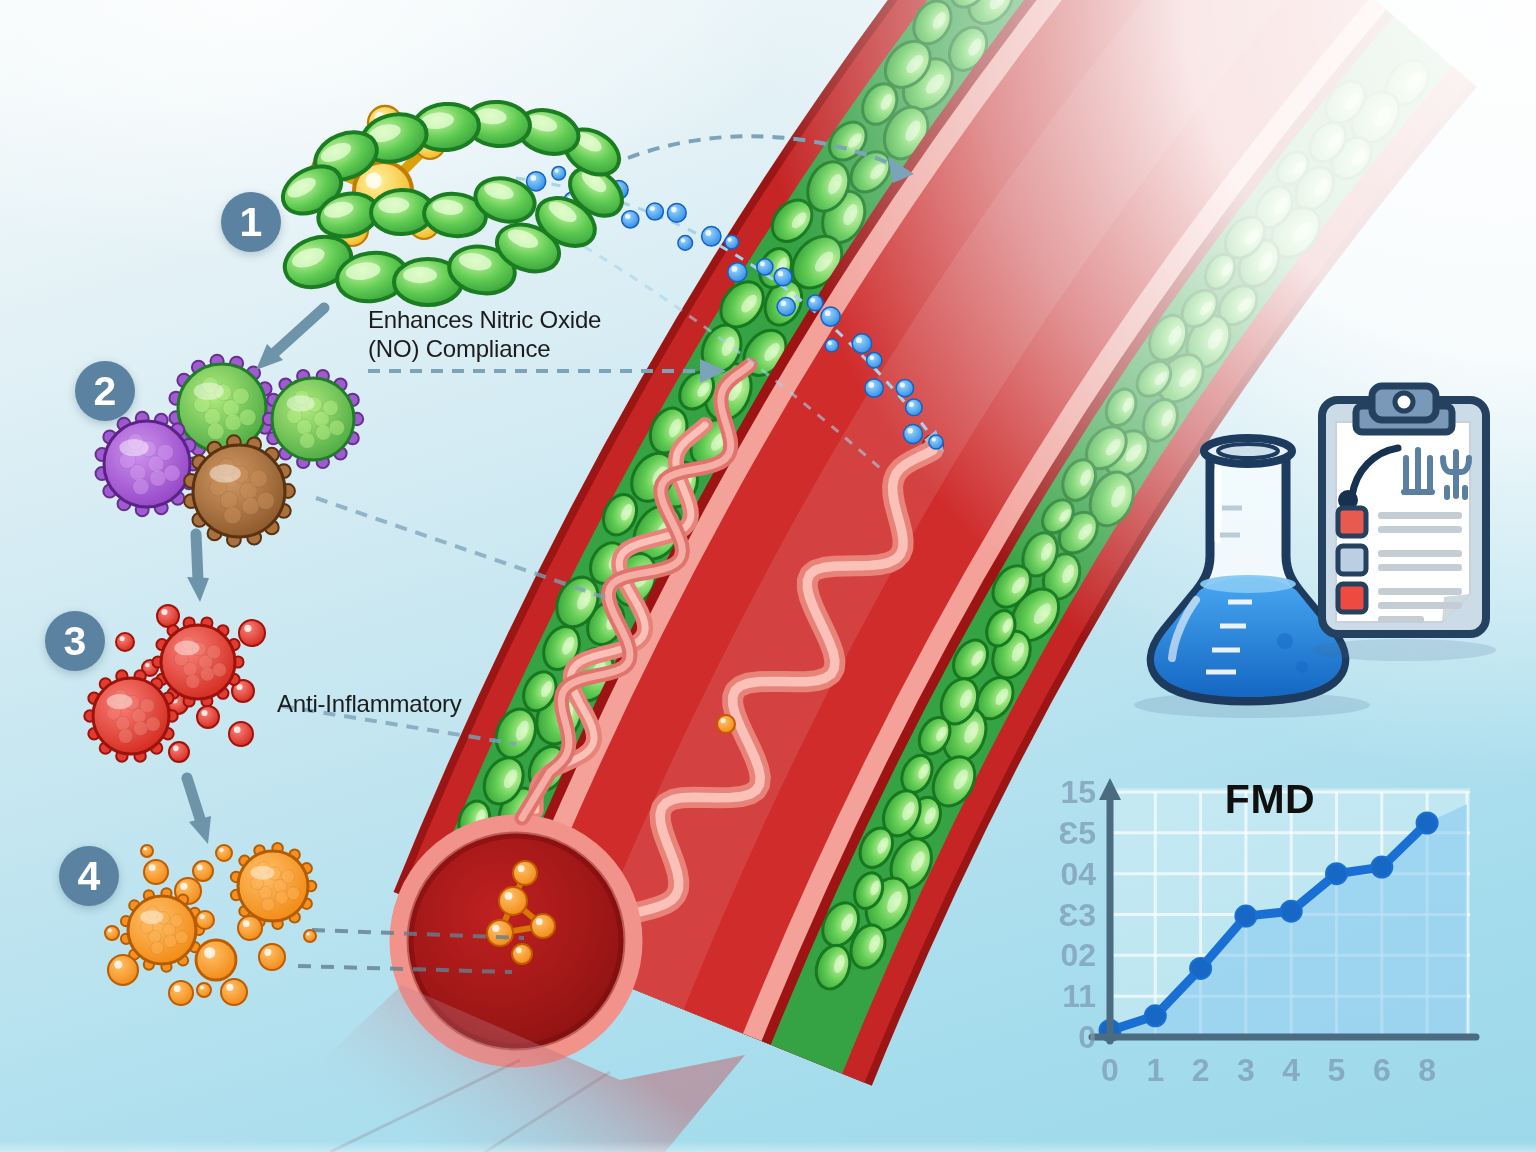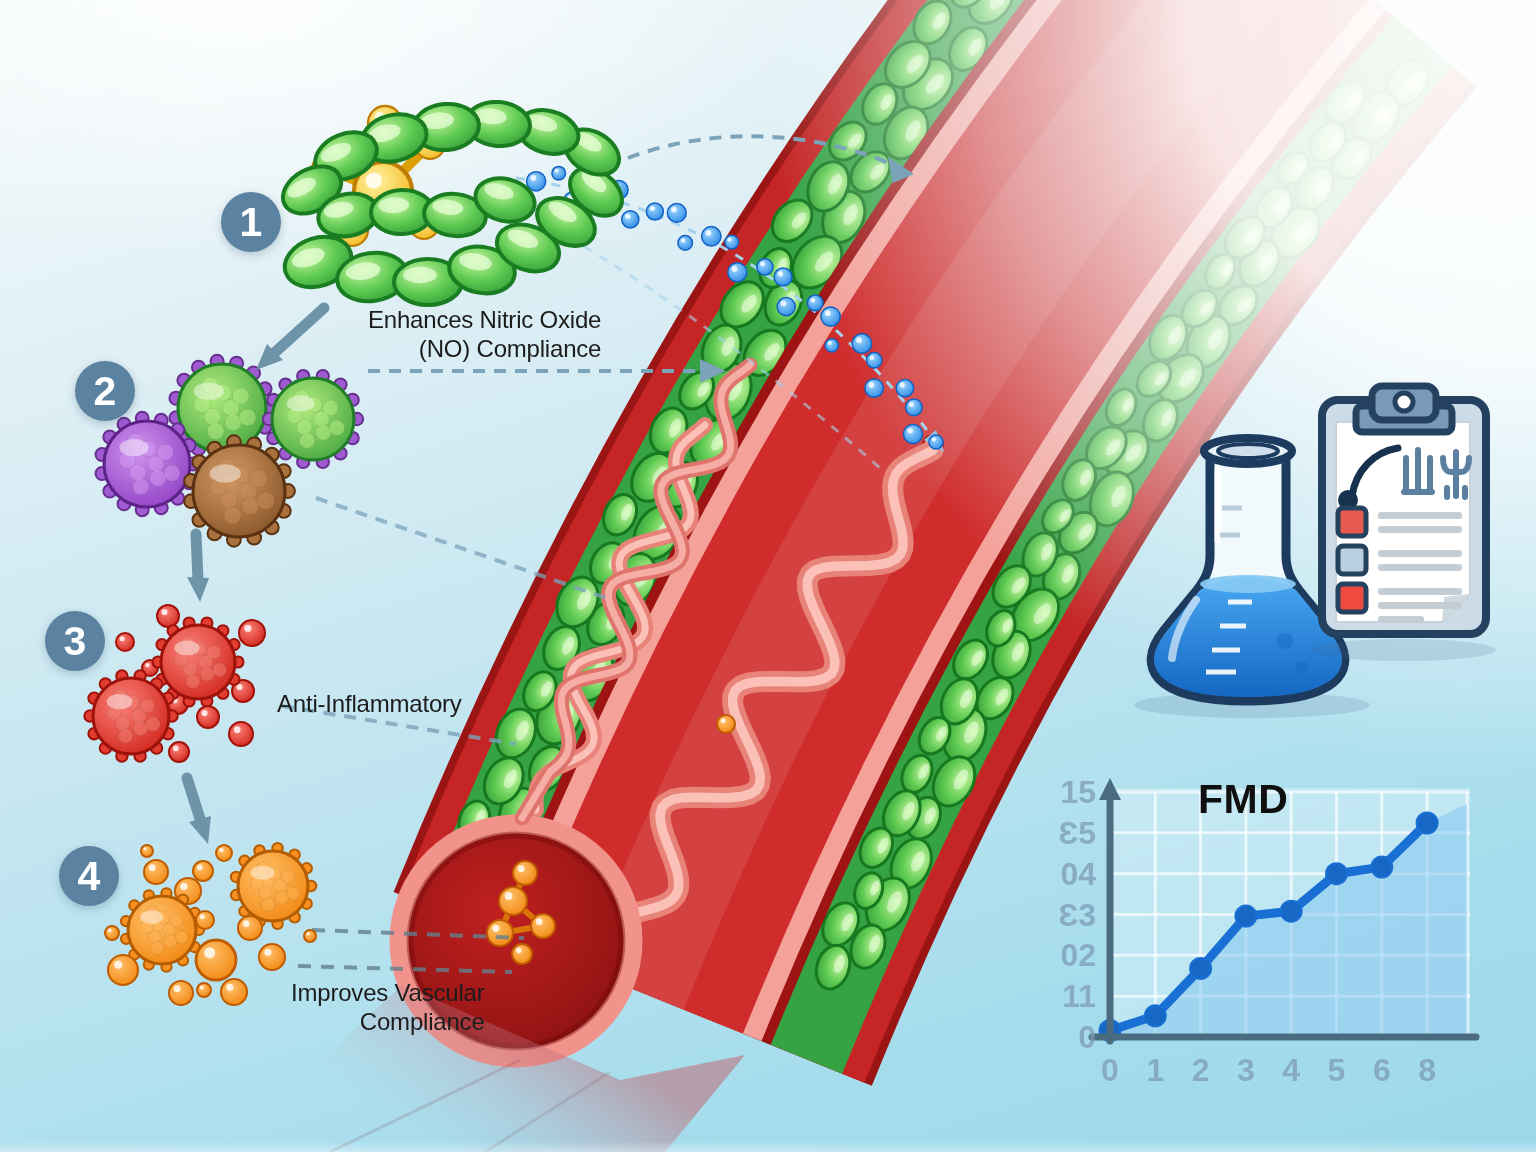--- a/index.html
+++ b/index.html
@@ -9,22 +9,22 @@
     background:linear-gradient(163deg,#f3f9fa 0%,#e7f3f7 16%,#d4ebf3 36%,#bbe3ef 60%,#a7dded 80%,#9cd8ea 100%);
   }
   .sheen{position:absolute;inset:0;background:radial-gradient(ellipse 900px 420px at 16% 0%,rgba(255,255,255,0.85),rgba(255,255,255,0) 62%);pointer-events:none;}
   .bottom-line{position:absolute;left:0;right:0;top:1141px;height:11px;background:linear-gradient(rgba(255,255,255,0),rgba(255,255,255,0.38));}
   svg#art{position:absolute;left:0;top:0;}
   .badge{
     position:absolute;width:60px;height:60px;border-radius:50%;
     background:#5b82a0;color:#fff;display:flex;align-items:center;justify-content:center;
     font-size:41px;font-weight:700;box-shadow:0 3px 8px rgba(35,70,95,0.25);
   }
-  .step-label{position:absolute;color:#1c1c1c;font-size:24px;line-height:1.2;letter-spacing:-0.2px;font-weight:400;white-space:nowrap;text-align:right;}
-  .chart-title{position:absolute;left:1198px;top:776px;width:144px;text-align:left;font-size:41px;font-weight:800;color:#101010;letter-spacing:0.5px;}
+  .step-label{position:absolute;color:#1c1c1c;font-size:24px;line-height:1.2;letter-spacing:-0.2px;font-weight:400;white-space:nowrap;}
+  .chart-title{position:absolute;left:1198px;top:776px;width:144px;text-align:center;font-size:41px;font-weight:800;color:#101010;letter-spacing:0.5px;}
 </style>
 </head>
 <body>
 
 <div class="scene">
   <div class="sheen"></div>
 
   <svg id="art" width="1536" height="1152" viewBox="0 0 1536 1152">
     <defs>
       <radialGradient id="gCell" cx="0.38" cy="0.32" r="0.85">
@@ -851,20 +851,16 @@
       <span>4</span>
     </div>
 
   <div class="step-label" style="left:368px;top:306px;">
     <div>Enhances Nitric Oxide</div>
     <div>(NO) Compliance</div>
   </div>
   <div class="step-label" style="left:277px;top:666px;margin-top:24px;">
     <div>Anti-Inflammatory</div>
   </div>
-  <div class="step-label" style="left:291px;top:979px;">
-    <div>Improves Vascular</div>
-    <div>Compliance</div>
-  </div>
 
   <div class="chart-title">FMD</div>
   <div class="bottom-line"></div>
 </div>
 
 </body></html>

